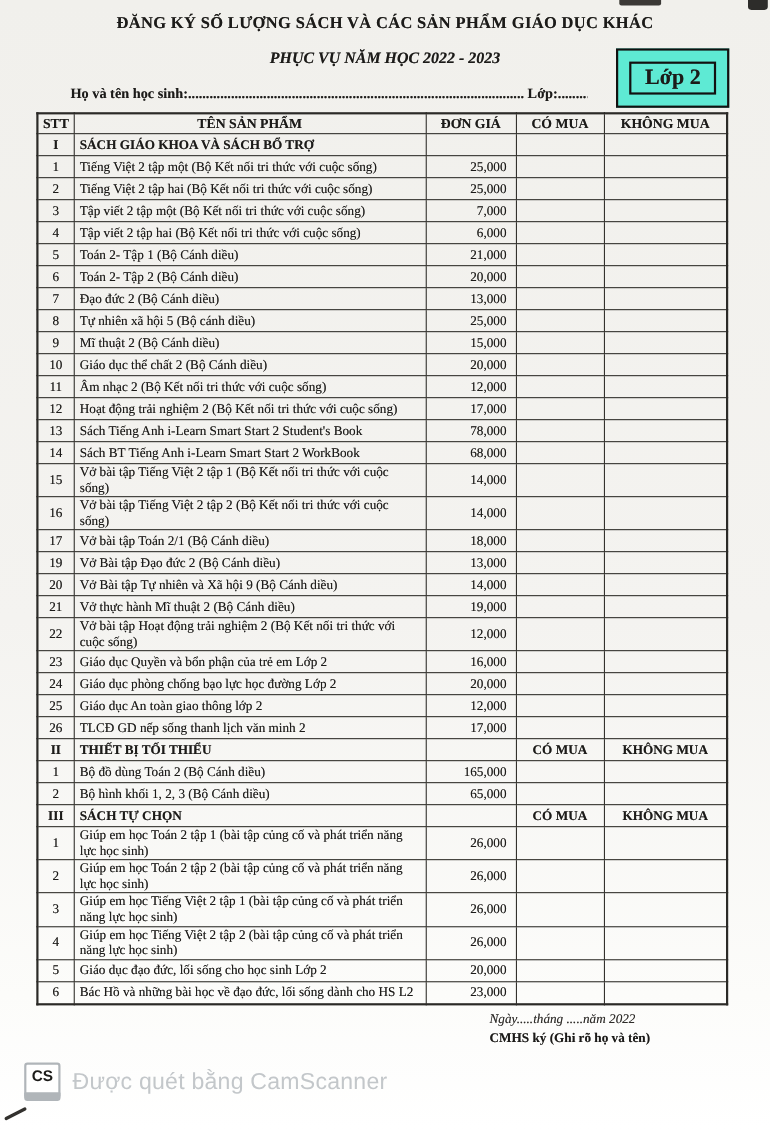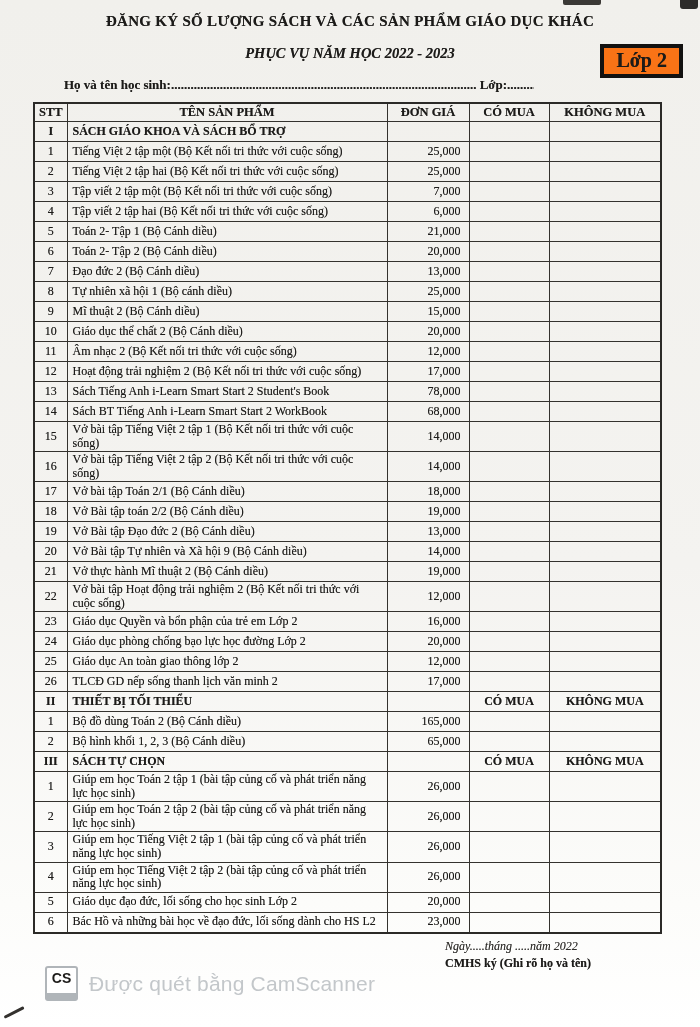--- a/index.html
+++ b/index.html
@@ -7,21 +7,21 @@
     width:700px;height:1027px;position:relative;overflow:hidden;
     background:linear-gradient(180deg,#f1f0ec 0%,#f4f3f0 55%,#fcfcfa 88%,#ffffff 100%);
     font-family:"Liberation Serif",serif;color:#1c1b19;
   }
   .title1{margin-top:13px;text-align:center;font-weight:bold;font-size:15px;letter-spacing:.3px;
     text-shadow:0 0 .6px rgba(25,24,22,.6);}
   .title2{text-align:center;font-weight:bold;font-size:14.5px;margin-top:15px;
     text-shadow:0 0 .6px rgba(25,24,22,.6);font-style:italic;}
   .student-line{margin:15px 0 9px 64px;font-size:13px;font-weight:bold;white-space:nowrap;
     width:470px;overflow:hidden;text-shadow:0 0 .5px rgba(25,24,22,.5);}
-  .grade-badge{position:absolute;top:44px;right:17px;border:2.5px solid #121110;background:#f97316;padding:0;}
+  .grade-badge{position:absolute;top:44px;right:37px;border:2.5px solid #121110;background:#5eead4;padding:10px;}
   .grade-badge-inner{border:2px solid #121110;padding:1px 12px 2px 12px;font-size:20px;font-weight:bold;
     text-shadow:0 0 .6px rgba(20,20,20,.6);}
   table.tbl{border-collapse:collapse;table-layout:fixed;width:627px;margin-left:33px;
     border:2.5px solid #2b2a27;background:transparent;font-family:Liberation Serif, serif;}
   .tbl th,.tbl td{border:1.5px solid #34322e;font-size:12px;line-height:1.13;padding:1px 4px;
     vertical-align:middle;overflow:hidden;text-shadow:0 0 .5px rgba(25,24,22,.55);}
   .tbl th{height:15px;font-size:12.5px;}
   .tbl td{height:17px;}
   tr.sec td{height:17px;}
   td.c,th{text-align:center;}
@@ -29,21 +29,21 @@
   td.pr{text-align:right;padding-right:8px;}
   td.nm{padding-left:5px;}
   .footer{margin-top:5px;margin-left:445px;font-size:12px;}
   .footer .date-line{font-style:italic;color:#2e2c29;text-shadow:0 0 .5px rgba(40,38,35,.5);}
   .footer .sign-line{font-weight:bold;margin-top:2px;text-shadow:0 0 .5px rgba(25,24,22,.55);}
   .watermark{position:absolute;left:22px;top:966px;display:flex;align-items:center;gap:11px;}
   .cs-icon{width:29px;height:31px;border:2px solid #b0b5b9;border-radius:3px;background:#fff;
     position:relative;display:flex;justify-content:center;align-items:flex-start;
     font:bold 14px/20px "Liberation Sans",sans-serif;color:#9297
 
-9c;margin-left:23px;}
+9c;}
   .cs-icon::after{content:"";position:absolute;left:-2px;right:-2px;bottom:-2px;height:8px;
     background:#b0b5b9;border-radius:1px 1px 5px 5px;}
   .wm-text{font-family:"Liberation Sans",sans-serif;font-size:21px;color:#c3c7ca;letter-spacing:.2px;}
   .smudge1{position:absolute;left:563px;top:0;width:38px;height:5px;background:#3b3936;border-radius:0 0 2px 2px;}
   .smudge2{position:absolute;left:680px;top:0;width:18px;height:9px;background:#2d2c2a;border-radius:0 0 3px 3px;}
   .pen-mark{position:absolute;left:3px;top:1011px;width:22px;height:2.5px;background:#33312e;
     transform:rotate(-27deg);border-radius:2px;}
 </style>
 </head>
 <body>
@@ -129,21 +129,21 @@
       </tr>
       <tr>
         <td class="c">7</td>
         <td class="nm">Đạo đức 2 (Bộ Cánh diều)</td>
         <td class="pr">13,000</td>
         <td></td>
         <td></td>
       </tr>
       <tr>
         <td class="c">8</td>
-        <td class="nm">Tự nhiên xã hội 1 (Bộ cánh diều)</td>
+        <td class="nm">Tự nhiên xã hội 5 (Bộ cánh diều)</td>
         <td class="pr">25,000</td>
         <td></td>
         <td></td>
       </tr>
       <tr>
         <td class="c">9</td>
         <td class="nm">Mĩ thuật 2 (Bộ Cánh diều)</td>
         <td class="pr">15,000</td>
         <td></td>
         <td></td>
@@ -194,27 +194,20 @@
         <td class="c">16</td>
         <td class="nm">Vở bài tập Tiếng Việt 2 tập 2 (Bộ Kết nối tri thức với cuộc sống)</td>
         <td class="pr">14,000</td>
         <td></td>
         <td></td>
       </tr>
       <tr>
         <td class="c">17</td>
         <td class="nm">Vở bài tập Toán 2/1 (Bộ Cánh diều)</td>
         <td class="pr">18,000</td>
-        <td></td>
-        <td></td>
-      </tr>
-      <tr>
-        <td class="c">18</td>
-        <td class="nm">Vở Bài tập toán 2/2 (Bộ Cánh diều)</td>
-        <td class="pr">19,000</td>
         <td></td>
         <td></td>
       </tr>
       <tr>
         <td class="c">19</td>
         <td class="nm">Vở Bài tập Đạo đức 2 (Bộ Cánh diều)</td>
         <td class="pr">13,000</td>
         <td></td>
         <td></td>
       </tr>

